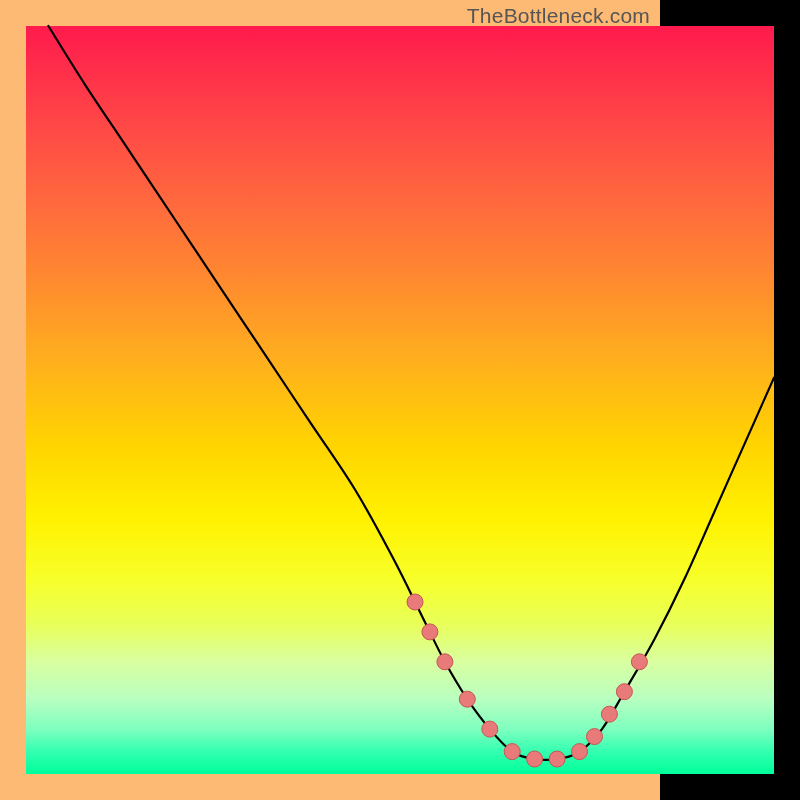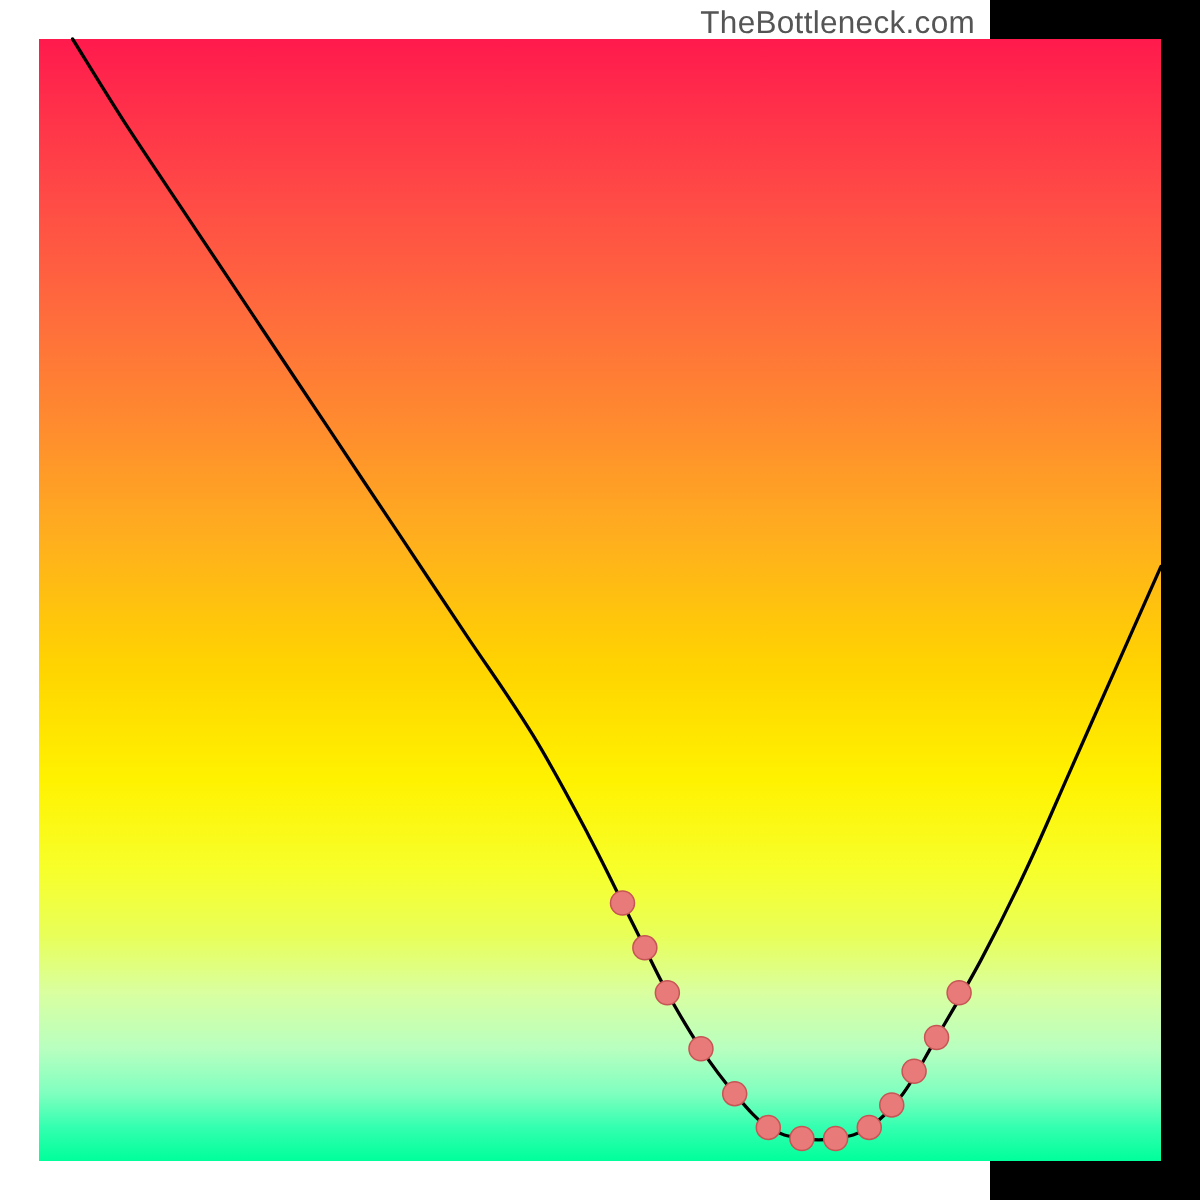--- a/index.html
+++ b/index.html
@@ -10,21 +10,21 @@
     background: #000;
     overflow: hidden;
     font-family: Arial, Helvetica, sans-serif;
   }
   .frame {
     position: absolute;
     left: 0;
     top: 0;
     width: 660px;
     height: 800px;
-    background: #ffffff;
+    background: #fdba74;
   }
   .plot-area {
     position: absolute;
     left: 26px;
     top: 26px;
     width: 748px;
     height: 748px;
     background: linear-gradient(to bottom,
       #ff1a4d 0%,
       #ff2f4a 6%,

